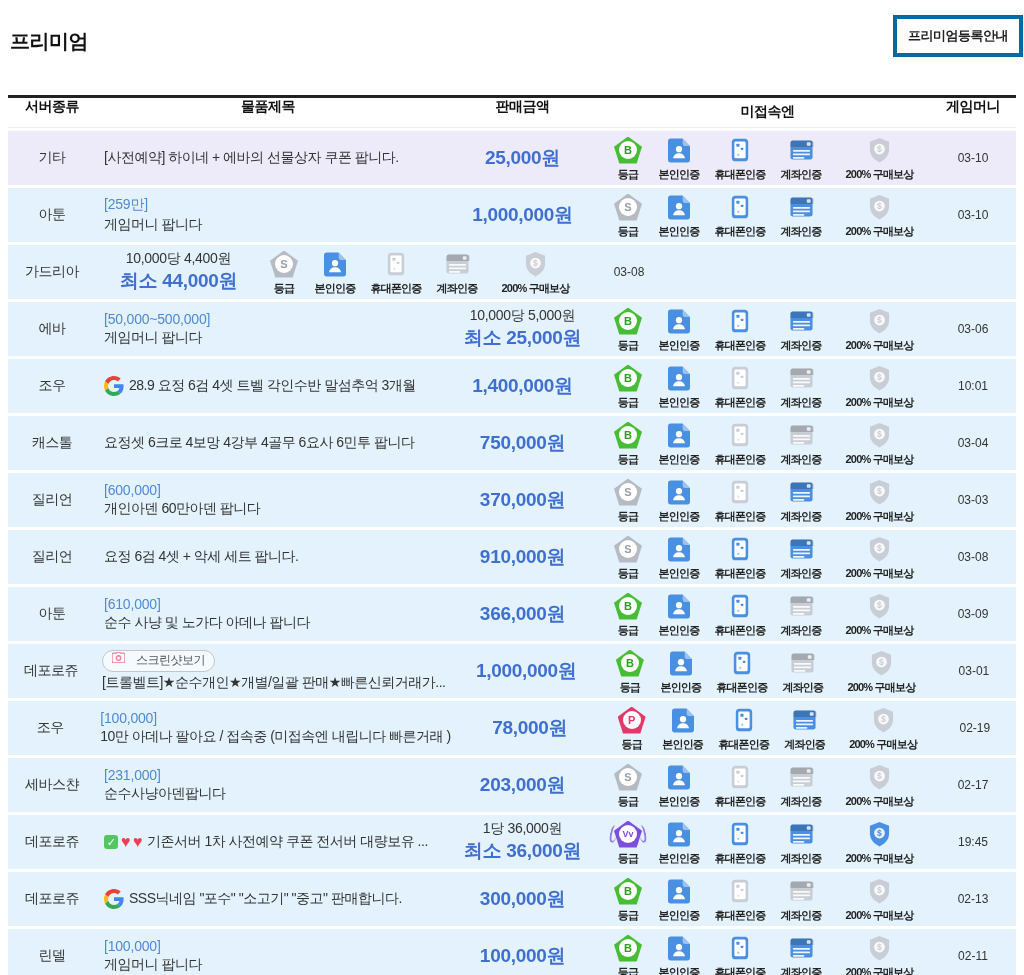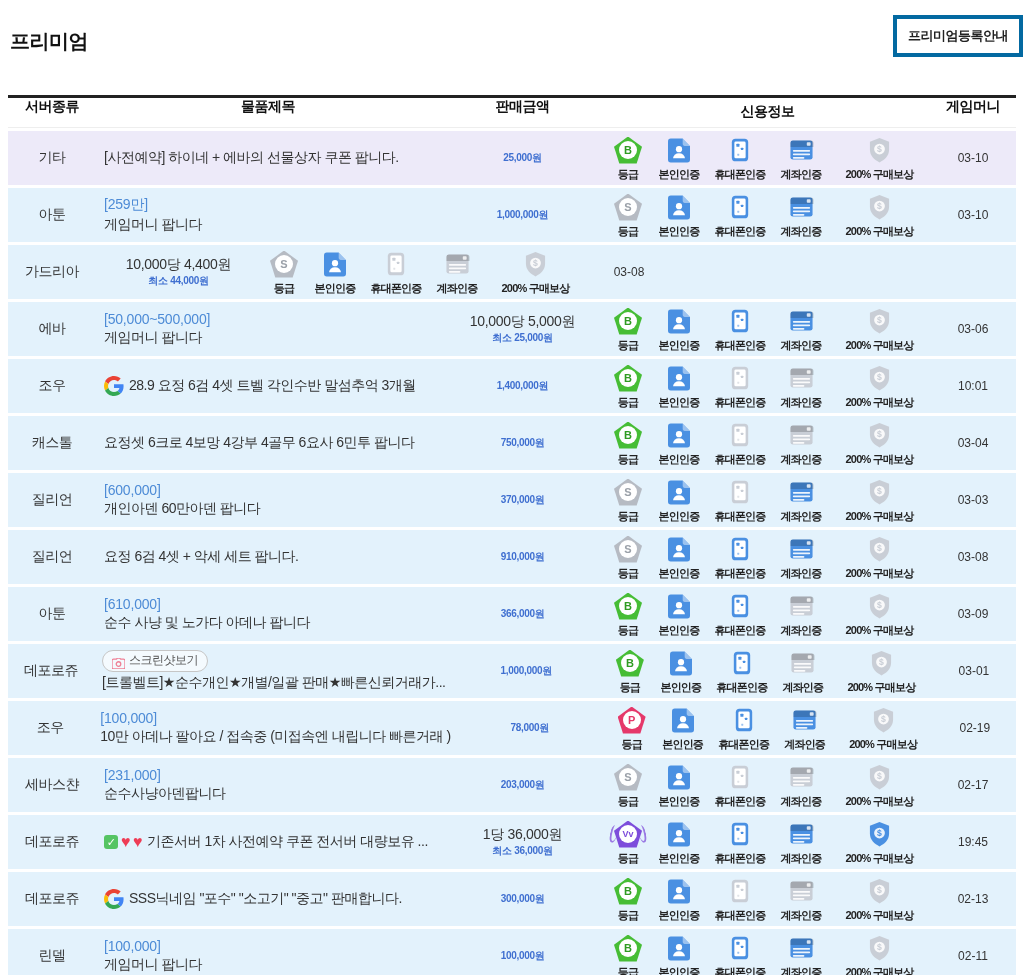--- a/index.html
+++ b/index.html
@@ -17,25 +17,25 @@
   .thead .c-title { text-align:center; padding-left:0; }
   .c-price  { width:165px; text-align:center; }
   .c-credit { width:325px; text-align:center; }
   .c-time   { width:86px; text-align:center; }
   .row { display:flex; align-items:center; height:54px; margin-top:3px; background:#e3f2fc; }
   .row.hl { background:#edeaf9; }
   .server { font-size:14px; color:#333; letter-spacing:-0.5px; }
   .titlebox { display:flex; flex-direction:column; justify-content:center; gap:2px; }
   .t1 { font-size:14px; color:#4d8bd6; letter-spacing:-0.2px; }
   .t2 { font-size:14px; color:#333; letter-spacing:-0.5px; display:flex; align-items:center; gap:5px; white-space:nowrap; }
-  .pill { display:inline-flex; align-items:flex-end; gap:4px; border:1px solid #c6c6c6; border-radius:11px;
+  .pill { display:inline-flex; align-items:flex-start; gap:11px; border:1px solid #c6c6c6; border-radius:11px;
     padding:1px 9px 2px; background:rgba(255,255,255,.6); width:max-content; cursor:pointer; }
   .pill-label { font-size:12px; color:#555; letter-spacing:-0.5px; }
   .p1 { font-size:14px; color:#333; letter-spacing:-0.3px; }
-  .p2 { font-size:10px; font-weight:bold; color:#3f6fd0; letter-spacing:-0.3px;text-align:center; }
+  .p2 { font-size:19px; font-weight:bold; color:#3f6fd0; letter-spacing:-0.3px;text-align:center; }
   .c-credit { display:flex; align-items:flex-start; justify-content:flex-start; padding-top:2px; }
   .citem { display:flex; flex-direction:column; align-items:center; gap:3px; }
   .ci-grade{width:46px;} .ci-id{width:56px;} .ci-phone{width:66px;} .ci-acct{width:56px;} .ci-refund{width:101px;}
   .clabel { font-size:11px; font-weight:600; color:#222; letter-spacing:-0.8px; white-space:nowrap; }
   .icon { height:27px; display:flex; align-items:center; justify-content:center; }
   .blue { color:#4a90e2; } .gray { color:#c9ced6; }
   .gradewrap { position:relative; display:flex; align-items:center; justify-content:center; height:27px; }
   .pent { width:28px; height:27px; clip-path:polygon(50% 0%,100% 38%,81% 100%,19% 100%,0% 38%);
     display:flex; align-items:center; justify-content:center; }
   .pent-inner { width:18px; height:18px; border-radius:50%; background:#fff; display:flex; align-items:center;
@@ -61,21 +61,21 @@
 <div class="topbar">
   <div class="page-title">프리미엄</div>
   <button class="guide-btn">프리미엄등록안내</button>
 </div>
 
 <div class="table">
   <div class="thead">
     <div class="hc c-server">서버종류</div>
     <div class="hc c-title">물품제목</div>
     <div class="hc c-price">판매금액</div>
-    <div class="hc c-credit" style="justify-content:center;align-items:center;padding-top:0;">신용정보</div>
+    <div class="hc c-credit" style="justify-content:center;align-items:center;padding-top:0;">미접속엔</div>
     <div class="hc c-time">게임머니</div>
   </div>
   <div>
   <div class="row hl">
     <div class="c-server server">기타</div>
     <div class="c-title titlebox">
 
       <div class="t2">
 
         <span class="t2-text">[사전예약] 하이네 + 에바의 선물상자 쿠폰 팝니다.</span>

